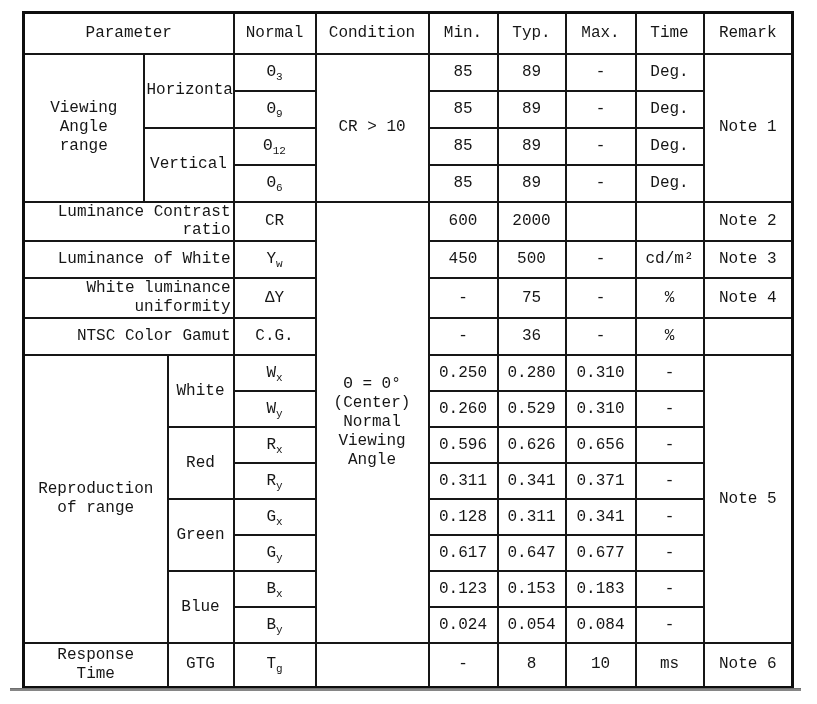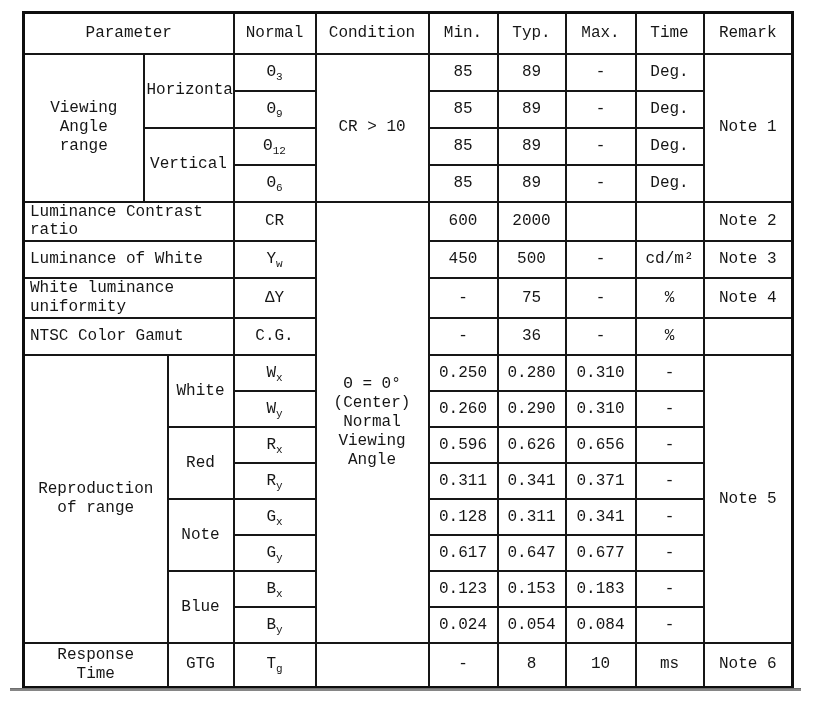--- a/index.html
+++ b/index.html
@@ -11,21 +11,21 @@
     position:absolute;left:22px;top:11px;
     border-collapse:collapse;table-layout:fixed;width:769px;
     border:3px solid #0e0e0e;
   }
   .spec td{
     border:2px solid #161616;
     text-align:center;vertical-align:middle;
     padding:0 2px;font-size:16px;line-height:1.18;
     overflow:hidden;
   }
-  .spec td.left{text-align:left;padding-left:5px;}
+  .spec td.left{text-align:right;padding-left:5px;}
   .spec td.pre{white-space:pre-line;}
   .spec sub{font-size:11px;line-height:0;}
   tr.hh{height:41px;}
   tr.rh{height:37px;}
   tr.rc{height:36px;}
   tr.rr{height:44px;}
   .rule{
     position:absolute;left:10px;top:688px;width:791px;height:3px;
     background:#868686;border-top:1px solid #6e6e6e;box-sizing:border-box;
   }
@@ -152,21 +152,21 @@
       <td>0.250</td>
       <td>0.280</td>
       <td>0.310</td>
       <td>-</td>
       <td rowspan="8">Note 5</td>
     </tr>
 
     <tr class="rc">
       <td><span>W</span><sub>y</sub></td>
       <td>0.260</td>
-      <td>0.290</td>
+      <td>0.529</td>
       <td>0.310</td>
       <td>-</td>
     </tr>
 
     <tr class="rc">
       <td rowspan="2">Red</td>
       <td><span>R</span><sub>x</sub></td>
       <td>0.596</td>
       <td>0.626</td>
       <td>0.656</td>
@@ -175,21 +175,21 @@
 
     <tr class="rc">
       <td><span>R</span><sub>y</sub></td>
       <td>0.311</td>
       <td>0.341</td>
       <td>0.371</td>
       <td>-</td>
     </tr>
 
     <tr class="rc">
-      <td rowspan="2">Note</td>
+      <td rowspan="2">Green</td>
       <td><span>G</span><sub>x</sub></td>
       <td>0.128</td>
       <td>0.311</td>
       <td>0.341</td>
       <td>-</td>
     </tr>
 
     <tr class="rc">
       <td><span>G</span><sub>y</sub></td>
       <td>0.617</td>

